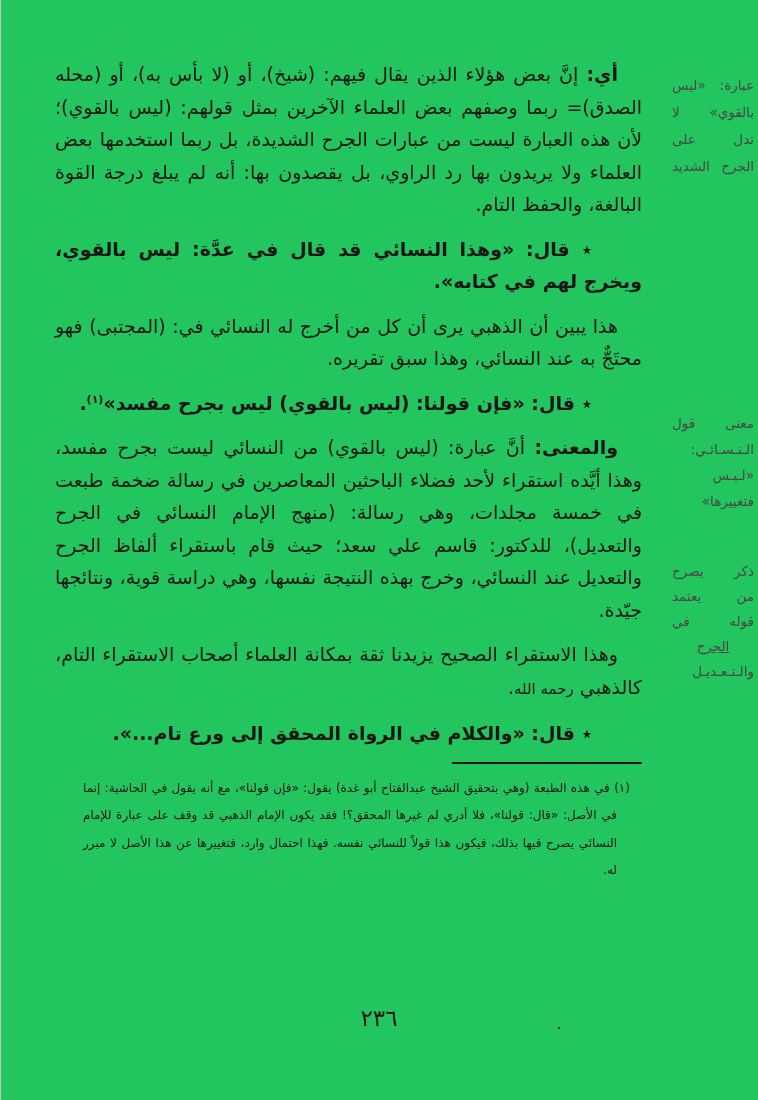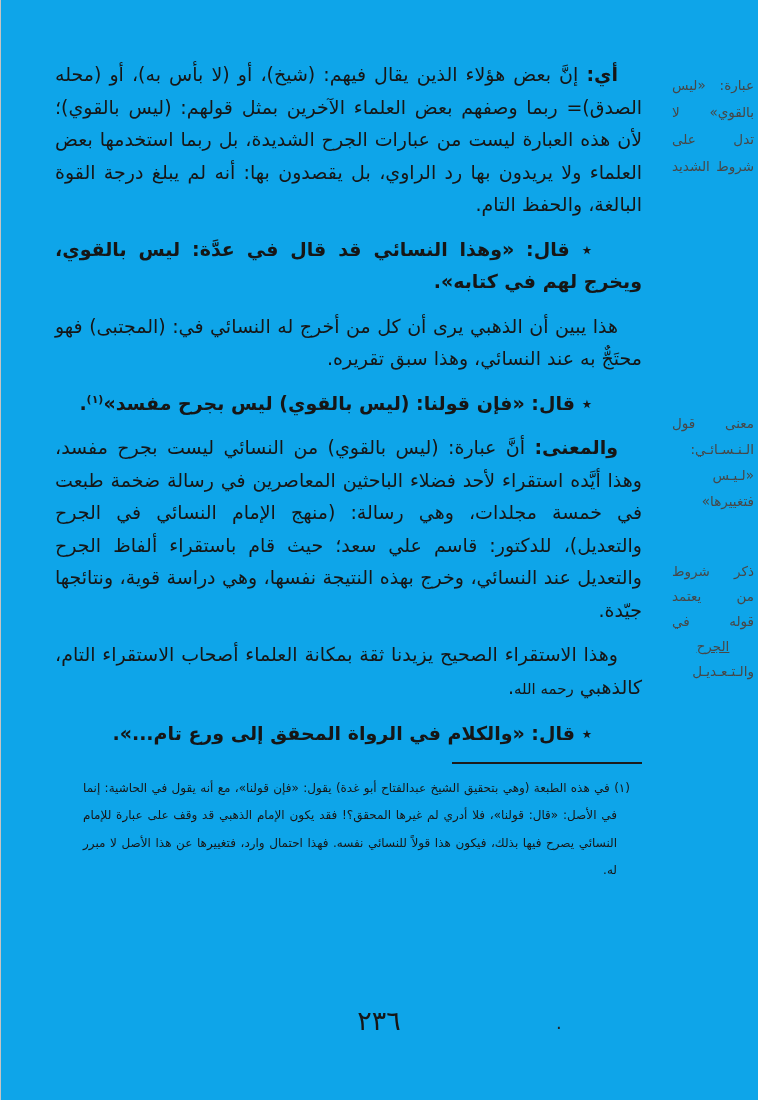--- a/index.html
+++ b/index.html
@@ -3,21 +3,21 @@
 <meta charset="utf-8">
 <style>
   html,body { margin:0; padding:0; }
   body {
     width:758px; height:1100px; position:relative;
     background:#ffffff; overflow:hidden;
     font-family:"DejaVu Sans", sans-serif;
     direction:rtl; color:#161616;
     -webkit-font-smoothing:antialiased;
   }
-  .page { position:absolute; inset:0; background:#0ea5e9; }
+  .page { position:absolute; inset:0; background:#22c55e; }
   .edge-line { position:absolute; left:0; top:0; width:1px; height:1100px; background:#c4c4c4; }
 
   
   .main-col {
     position:absolute; top:58px; right:116px; width:587px;
     font-size:19px; line-height:32.5px; text-align:justify;
   }
   .main-col p { margin:0 0 12px 0; }
   p.body  { text-indent:24px; }
   p.quote { font-weight:bold; text-indent:50px; margin:2px 0 12px 0; }
@@ -42,21 +42,21 @@
   .mnote { position:absolute; right:0; width:100%; }
   .mn1 { top:56px;  line-height:27px; }
   .mn2 { top:394px; line-height:26px; }
   .mn3 { top:543px; line-height:25px; }
   .mline { text-align:justify; text-align-last:justify; white-space:nowrap; }
   .mline.center { text-align-last:center;text-decoration:underline; }
 
   
   .page-number {
     position:absolute; top:1005px; left:0; width:758px;
-    text-align:center; font-size:27px; color:#161616;
+    text-align:center; font-size:23px; color:#161616;
   }
   .stray-dot { position:absolute; top:1012px; left:556px; font-size:18px; color:#222; }
 </style>
 </head>
 <body>
 
 <div class="page">
   <div class="edge-line"></div>
 
   <main class="main-col">
@@ -79,30 +79,30 @@
     <div class="separator"></div>
 
     <p class="footnote"><span class="fn-marker">(١)</span> <span>في هذه الطبعة (وهي بتحقيق الشيخ عبدالفتاح أبو غدة) يقول: «فإن قولنا»، مع أنه يقول في الحاشية: إنما في الأصل: «قال: قولنا»، فلا أدري لم غيرها المحقق؟! فقد يكون الإمام الذهبي قد وقف على عبارة للإمام النسائي يصرح فيها بذلك، فيكون هذا قولاً للنسائي نفسه. فهذا احتمال وارد، فتغييرها عن هذا الأصل لا مبرر له.</span></p>
   </main>
 
   <aside class="margin-col">
     <div class="mnote mn1">
       <div class="mline">عبارة: «ليس</div>
       <div class="mline">بالقوي» لا</div>
       <div class="mline">تدل على</div>
-      <div class="mline">شروط الشديد</div>
+      <div class="mline">الجرح الشديد</div>
     </div>
     <div class="mnote mn2">
       <div class="mline">معنى قول</div>
       <div class="mline">الـنـسـائـي:</div>
       <div class="mline">«لـيـس</div>
       <div class="mline">فتغييرها»</div>
     </div>
     <div class="mnote mn3">
-      <div class="mline">ذكر شروط</div>
+      <div class="mline">ذكر يصرح</div>
       <div class="mline">من يعتمد</div>
       <div class="mline">قوله في</div>
       <div class="mline center">الجرح</div>
       <div class="mline">والـتـعـديـل</div>
     </div>
   </aside>
 
   <div class="page-number">٢٣٦</div>
   <div class="stray-dot">.</div>
 </div>

